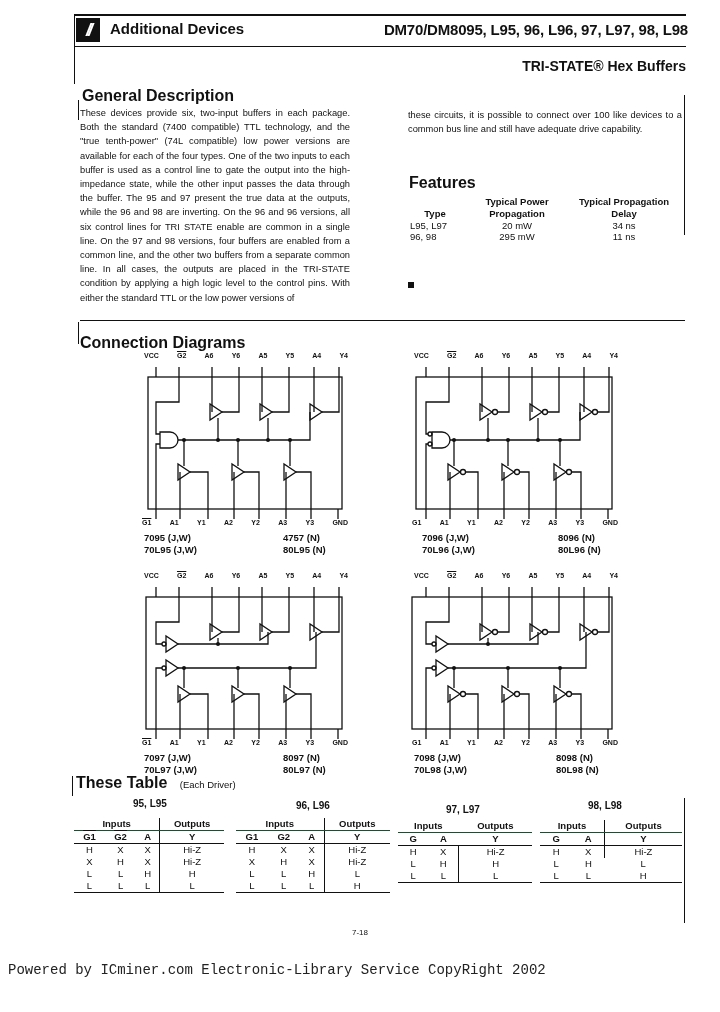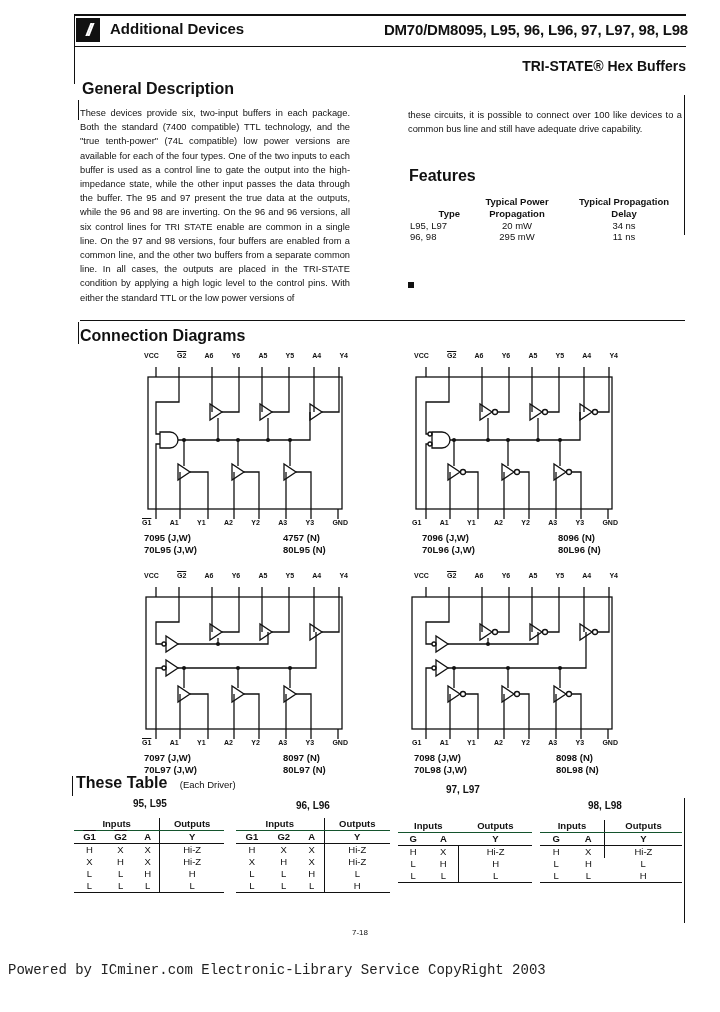--- a/index.html
+++ b/index.html
@@ -5,21 +5,21 @@
   html, body { margin:0; padding:0; background:#fff; }
   body { width:720px; height:1012px; position:relative; overflow:hidden; font-family:"Liberation Sans", sans-serif; color:#111; }
   .abs { position:absolute; }
   .hdr-top { left:74px; top:14px; width:612px; border-top:2px solid #111; }
   .hdr-line { left:74px; top:46px; width:612px; border-top:1px solid #111; }
   .hdr-left { left:74px; top:14px; height:70px; border-left:1px solid #111; }
   .logo { left:76px; top:18px; width:24px; height:24px; background:#111; color:#fff; font-size:18px; font-weight:bold; line-height:24px; text-align:center; font-style:italic; letter-spacing:-3px; }
   .hdr-title { left:110px; top:20px; font-size:15px; font-weight:bold; }
   .hdr-parts { right:32px; top:21px; font-size:15px; font-weight:bold; letter-spacing:-0.2px; }
   .hdr-sub { right:34px; top:58px; font-size:14px; font-weight:bold; }
-  .h2 { font-size:16px; font-weight:bold; }
+  .h2 { font-size:16px; font-weight:bold;margin-top:7px; }
   .body-text { font-size:9.3px; line-height:14.2px; text-align:justify; }
   .feat-table { border-collapse:collapse; font-size:9.5px; }
   .feat-table th { font-weight:bold; font-size:9.5px; padding:0 6px; vertical-align:bottom; line-height:12px; }
   .feat-table td { padding:0 6px; line-height:11px; }
   .vbar { border-left:1.5px solid #111; }
   .diagram { position:absolute; }
   .pin-lbl { font-size:7px; font-weight:bold; }
   .part-lbl { font-size:9.5px; font-weight:bold; line-height:12px; }
   .tt { border-collapse:collapse; font-size:9.5px; position:absolute; }
   .tt td, .tt th { text-align:center; padding:0 5px; line-height:12px; }
@@ -46,21 +46,21 @@
 <div class="abs" style="left:78px;top:100px;border-left:1.5px solid #111;height:20px;"></div>
 <div class="abs h2" style="left:82px;top:80px;">General Description</div>
 <div class="abs body-text" style="left:80px;top:106px;width:270px;">These devices provide six, two-input buffers in each package. Both the standard (7400 compatible) TTL technology, and the "true tenth-power" (74L compatible) low power versions are available for each of the four types. One of the two inputs to each buffer is used as a control line to gate the output into the high-impedance state, while the other input passes the data through the buffer. The 95 and 97 present the true data at the outputs, while the 96 and 98 are inverting. On the 96 and 96 versions, all six control lines for TRI STATE enable are common in a single line. On the 97 and 98 versions, four buffers are enabled from a common line, and the other two buffers from a separate common line. In all cases, the outputs are placed in the TRI-STATE condition by applying a high logic level to the control pins. With either the standard TTL or the low power versions of</div>
 <div class="abs body-text" style="left:408px;top:108px;width:274px;">these circuits, it is possible to connect over 100 like devices to a common bus line and still have adequate drive capability.</div>
 <div class="abs vbar" style="left:684px;top:95px;height:140px;"></div>
 
 <div class="abs h2" style="left:409px;top:167px;">Features</div>
 <table class="abs feat-table" style="left:404px;top:196px;width:276px;">
   <thead>
     <tr>
-      <th style="text-align:right;margin-left:27px;">Type</th>
+      <th style="text-align:center;margin-left:27px;">Type</th>
       <th style="text-align:center;width:90px;">Typical Power Propagation</th>
       <th style="text-align:center;width:100px;">Typical Propagation Delay</th>
     </tr>
   </thead>
   <tbody>
     <tr>
         <td>L95, L97</td>
         <td style="text-align:center">20 mW</td>
         <td style="text-align:center">34 ns</td>
       </tr>
@@ -520,21 +520,21 @@
       </tr>
   <tr style="border-bottom:1px solid #111;">
         <td>L</td>
         <td>L</td>
         <td>L</td>
         <td class="sep">H</td>
       </tr>
 </tbody>
   </table>
 
-<div class="tt-title" style="left:446px;top:784px;">97, L97</div>
+<div class="tt-title" style="left:446px;top:804px;">97, L97</div>
 <table class="tt" style="left:398px;top:820px;width:134px;">
   <tbody>
       <tr class="grp">
         <th colspan="2">Inputs</th>
         <th>Outputs</th>
       </tr>
   <tr class="hd">
         <th>G</th>
         <th>A</th>
         <th>Y</th>
@@ -582,13 +582,13 @@
   <tr style="border-bottom:1px solid #111;">
         <td>L</td>
         <td>L</td>
         <td>H</td>
       </tr>
 </tbody>
   </table>
 <div class="abs vbar" style="left:684px;top:798px;height:125px;"></div>
 
 <div class="abs pagenum">7-18</div>
-<div class="abs footer">Powered by ICminer.com Electronic-Library Service CopyRight 2003</div>
+<div class="abs footer">Powered by ICminer.com Electronic-Library Service CopyRight 2002</div>
 
 </body></html>

